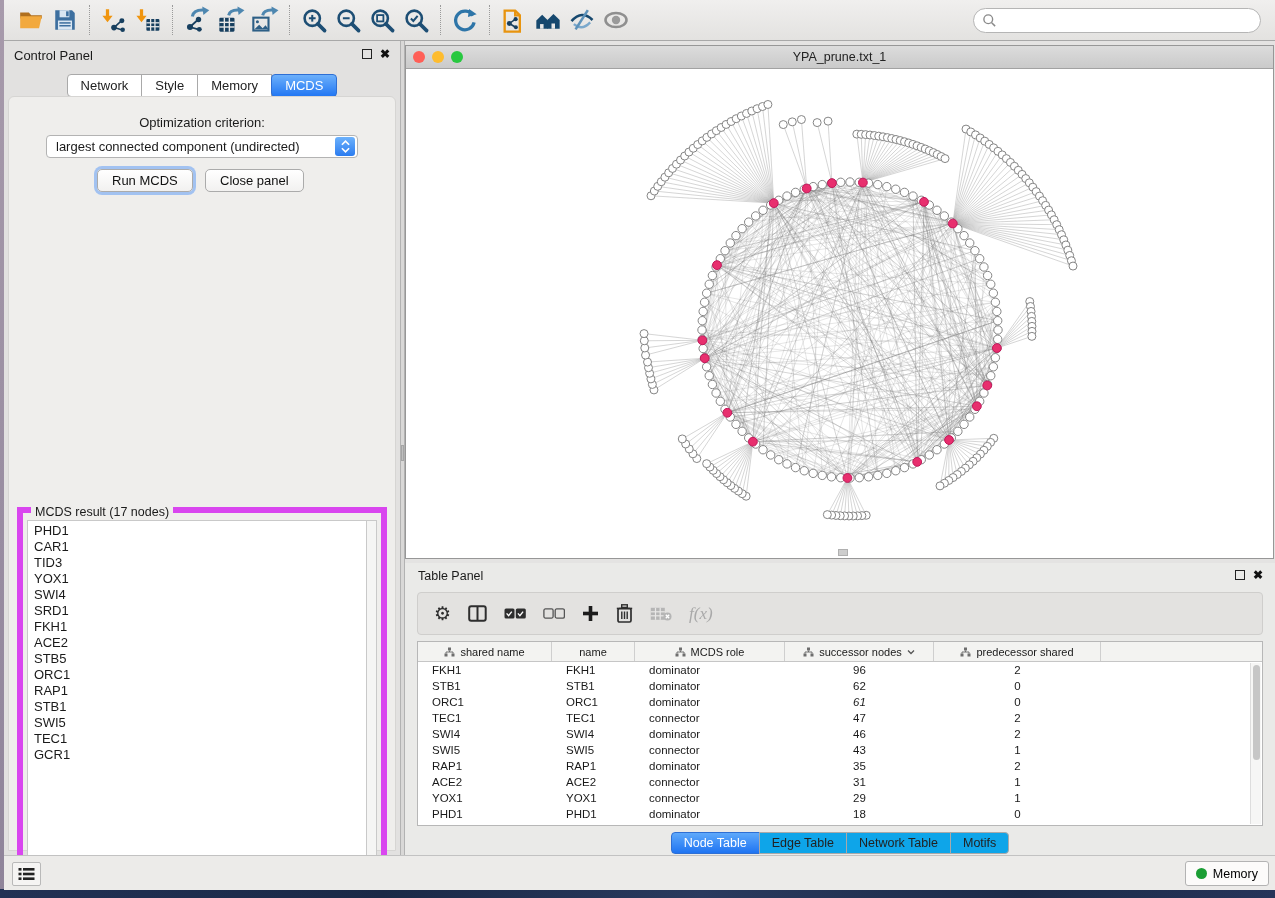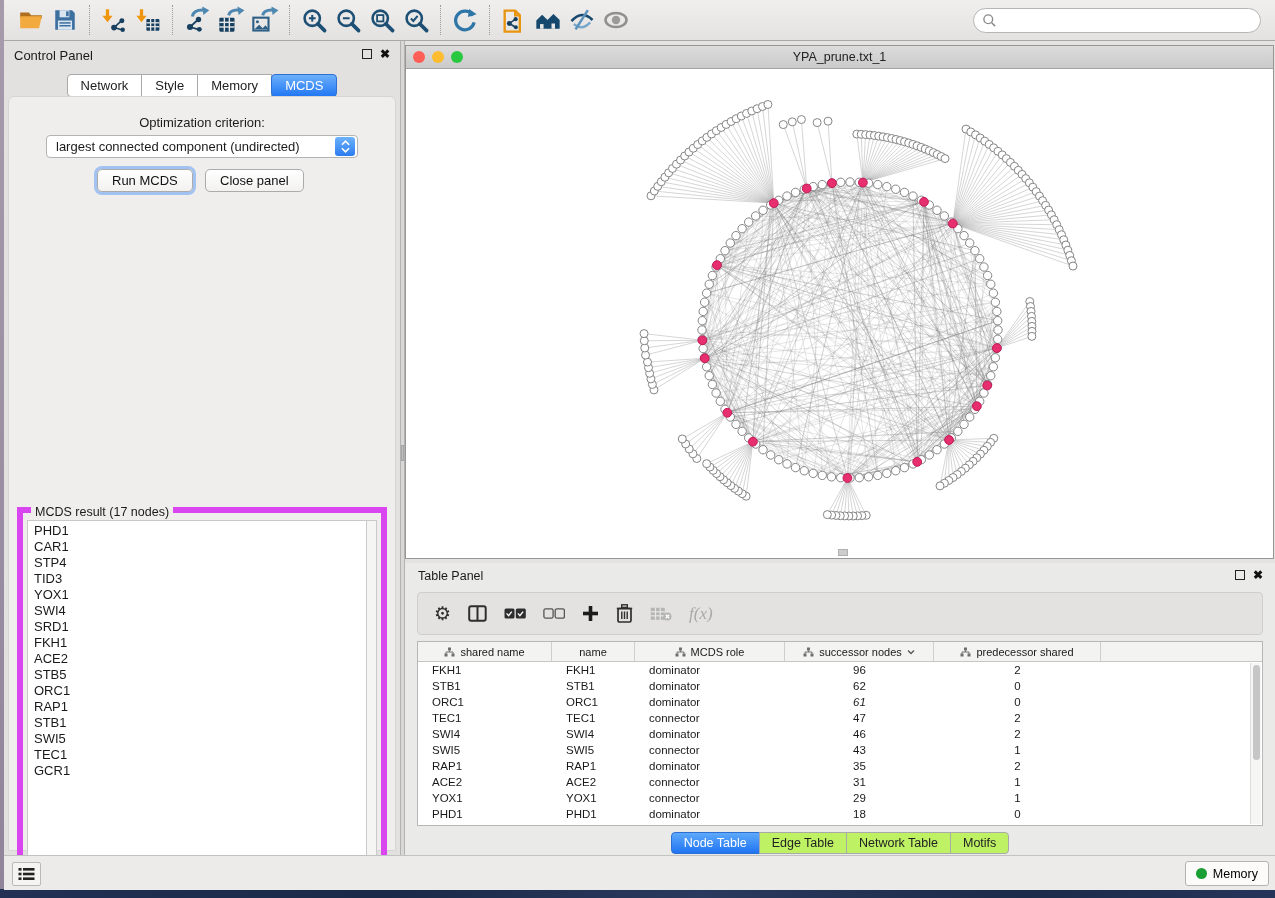--- a/index.html
+++ b/index.html
@@ -95,21 +95,21 @@
   .th:last-child { border-right:none; }
   .tr { display:flex; height:16px; align-items:center; }
   .td { font-size:11.5px; overflow:hidden; white-space:nowrap; }
   .td.left { padding-left:14px; text-align:left; }
   .td.center { text-align:center; }
   #tp-vscroll { position:absolute; top:21px; right:1px; bottom:1px; width:11px; background:#f6f6f5;
     border-left:1px solid #ddd; }
   #tp-vthumb { position:absolute; top:2px; left:2px; width:7px; height:95px; background:#c6c6c6; border-radius:4px; }
 
   #tp-tabs { position:absolute; top:269px; width:100%; display:flex; justify-content:center; }
-  #tp-tabs .seg-tab { font-size:12.5px; padding:3px 12px; background:#bef264; }
+  #tp-tabs .seg-tab { font-size:12.5px; padding:3px 12px; background:#0ea5e9; }
   #tp-tabs .seg-tab:last-child { border-radius:0 4px 4px 0; }
   #tp-tabs .seg-tab.active { border-radius:4px 0 0 4px; background:linear-gradient(#5ea9fb,#1f74f2); }
 
   
   #status-bar { position:absolute; left:0; top:855px; width:1271px; height:35px; background:#ecebe9;
     border-top:1px solid #c2c2c2; }
   #list-btn { position:absolute; left:8px; top:6px; width:29px; height:24px; background:#f5f4f3;
     border:1px solid #b9b9b9; border-radius:2px; display:flex; align-items:center; justify-content:center; }
   #memory-btn { position:absolute; right:6px; top:5px; height:25px; background:#fcfbfa;
     border:1px solid #b3b3b3; border-radius:3px; display:flex; align-items:center; gap:6px;
@@ -315,21 +315,20 @@
             </svg>
         </span>
       </div>
       <button id="run-btn" class="btn">Run MCDS</button>
       <button id="close-btn" class="btn">Close panel</button>
       <div id="mcds-fieldset">
         <span id="mcds-legend">MCDS result (17 nodes)</span>
         <div id="mcds-list">
             <div class="node-item">PHD1</div>
             <div class="node-item">CAR1</div>
-            <div class="node-item">STP4</div>
             <div class="node-item">TID3</div>
             <div class="node-item">YOX1</div>
             <div class="node-item">SWI4</div>
             <div class="node-item">SRD1</div>
             <div class="node-item">FKH1</div>
             <div class="node-item">ACE2</div>
             <div class="node-item">STB5</div>
             <div class="node-item">ORC1</div>
             <div class="node-item">RAP1</div>
             <div class="node-item">STB1</div>

